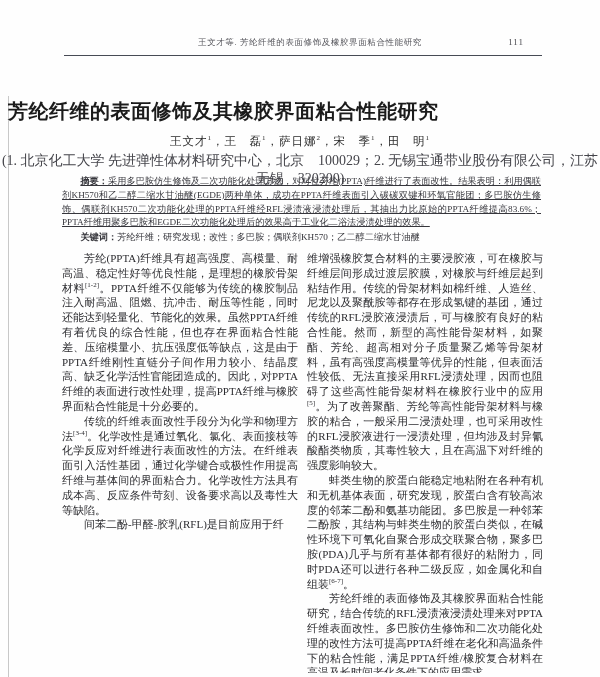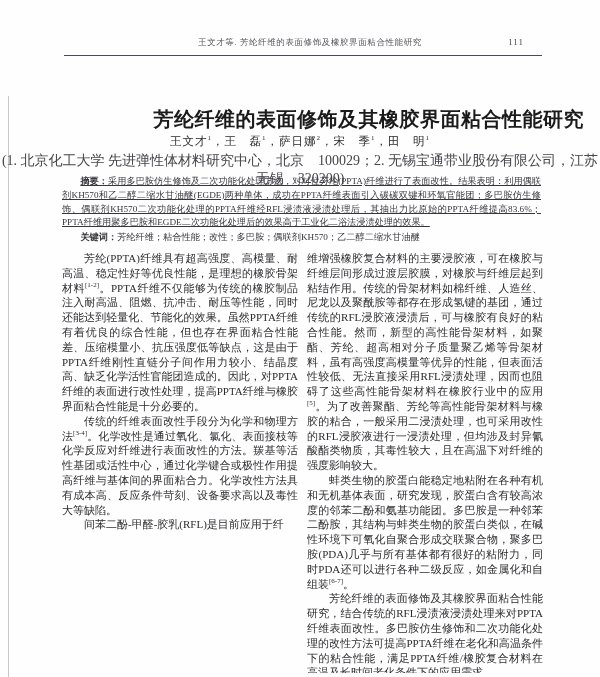--- a/index.html
+++ b/index.html
@@ -7,21 +7,21 @@
     position:relative;width:600px;height:677px;margin:0 auto;
     background:#fefefe;overflow:hidden;
     font-family:"Liberation Serif","DejaVu Serif",serif;color:#2e2e2e;
   }
   .spine-line{position:absolute;left:8px;top:96px;bottom:0;width:1px;background:#9a9a9a;opacity:.55;}
   .header{position:absolute;top:37px;left:78px;right:58px;height:14px;}
   .running-title{display:block;text-align:center;font-size:8.5px;color:#56565c;letter-spacing:.6px;}
   .page-number{position:absolute;top:0;right:18px;font-size:9px;color:#4a4a50;letter-spacing:1px;}
   .header-rule{position:absolute;top:55px;left:64px;right:58px;border-top:1.5px solid #474b55;}
   .title{
-    position:absolute;top:90px;left:0;right:0;margin:16px;text-align:right;
+    position:absolute;top:90px;left:0;right:0;margin:8px;text-align:left;
     font-family:"Liberation Sans","DejaVu Sans",sans-serif;
     font-size:20px;font-weight:700;letter-spacing:.5px;color:#1b1b1b;
   }
   .authors{position:absolute;top:134px;left:0;right:0;text-align:center;font-size:11.5px;color:#2b2b2b;letter-spacing:1px;}
   .authors sup{font-size:7px;}
   .affiliation{position:absolute;top:152px;left:0;right:0;text-align:center;font-size:14px;color:#45454b;}
   .abstract{position:absolute;top:175px;left:62px;right:59px;margin:0;font-size:9.2px;line-height:13.8px;text-align:justify;text-indent:2em;color:#36363c;text-decoration:underline;}
   .keywords{position:absolute;top:231px;left:62px;right:59px;margin:0;font-size:9.2px;line-height:13.8px;text-indent:2em;color:#36363c;}
   .lbl{font-weight:700;font-family:"Liberation Sans","DejaVu Sans",sans-serif;}
   .columns{position:absolute;top:251px;left:62px;right:57px;bottom:4px;display:flex;gap:9px;}
@@ -43,26 +43,26 @@
   <div class="header-rule"></div>
 
   <h1 class="title">芳纶纤维的表面修饰及其橡胶界面粘合性能研究</h1>
 
   <div class="authors"><span>王文才<sup>1</sup></span>，<span>王　磊<sup>1</sup></span>，<span>萨日娜<sup>2</sup></span>，<span>宋　季<sup>1</sup></span>，<span>田　明<sup>1</sup></span></div>
 
   <div class="affiliation">(1. 北京化工大学 先进弹性体材料研究中心，北京　100029；2. 无锡宝通带业股份有限公司，江苏 无锡　320200)</div>
 
   <p class="abstract"><span class="lbl">摘要：</span><span>采用多巴胺仿生修饰及二次功能化处理方法，对对位芳纶(PPTA)纤维进行了表面改性。结果表明：利用偶联剂KH570和乙二醇二缩水甘油醚(EGDE)两种单体，成功在PPTA纤维表面引入碳碳双键和环氧官能团；多巴胺仿生修饰、偶联剂KH570二次功能化处理的PPTA纤维经RFL浸渍液浸渍处理后，其抽出力比原始的PPTA纤维提高83.6%；PPTA纤维用聚多巴胺和EGDE二次功能化处理后的效果高于工业化二浴法浸渍处理的效果。</span></p>
 
-  <p class="keywords"><span class="lbl">关键词：</span><span>芳纶纤维；粘合性能；改性；多巴胺；偶联剂KH570；乙二醇二缩水甘油醚</span></p>
+  <p class="keywords"><span class="lbl">关键词：</span><span>芳纶纤维；研究发现；改性；多巴胺；偶联剂KH570；乙二醇二缩水甘油醚</span></p>
 
   <div class="columns">
     <div class="col">
         <p class="para indent"><span>芳纶(PPTA)纤维具有超高强度、高模量、耐高温、稳定性好等优良性能，是理想的橡胶骨架材料</span><sup>[1-2]</sup><span>。PPTA纤维不仅能够为传统的橡胶制品注入耐高温、阻燃、抗冲击、耐压等性能，同时还能达到轻量化、节能化的效果。虽然PPTA纤维有着优良的综合性能，但也存在界面粘合性能差、压缩模量小、抗压强度低等缺点，这是由于PPTA纤维刚性直链分子间作用力较小、结晶度高、缺乏化学活性官能团造成的。因此，对PPTA纤维的表面进行改性处理，提高PPTA纤维与橡胶界面粘合性能是十分必要的。</span></p>
-        <p class="para indent"><span>传统的纤维表面改性手段分为化学和物理方法</span><sup>[3-4]</sup><span>。化学改性是通过氧化、氯化、表面接枝等化学反应对纤维进行表面改性的方法。羰基等活性基团或活性中心，通过化学键合或极性作用提高纤维与基体间的界面粘合力。化学改性方法具有成本高、反应条件苛刻、设备要求高以及毒性大等缺陷。</span></p>
+        <p class="para indent"><span>传统的纤维表面改性手段分为化学和物理方法</span><sup>[3-4]</sup><span>。化学改性是通过氧化、氯化、表面接枝等化学反应对纤维进行表面改性的方法。在纤维表面引入活性基团，通过化学键合或极性作用提高纤维与基体间的界面粘合力。化学改性方法具有成本高、反应条件苛刻、设备要求高以及毒性大等缺陷。</span></p>
         <p class="para indent"><span>间苯二酚-甲醛-胶乳(RFL)是目前应用于纤</span></p>
       </div>
     <div class="col">
         <p class="para"><span>维增强橡胶复合材料的主要浸胶液，可在橡胶与纤维层间形成过渡层胶膜，对橡胶与纤维层起到粘结作用。传统的骨架材料如棉纤维、人造丝、尼龙以及聚酰胺等都存在形成氢键的基团，通过传统的RFL浸胶液浸渍后，可与橡胶有良好的粘合性能。然而，新型的高性能骨架材料，如聚酯、芳纶、超高相对分子质量聚乙烯等骨架材料，虽有高强度高模量等优异的性能，但表面活性较低、无法直接采用RFL浸渍处理，因而也阻碍了这些高性能骨架材料在橡胶行业中的应用</span><sup>[5]</sup><span>。为了改善聚酯、芳纶等高性能骨架材料与橡胶的粘合，一般采用二浸渍处理，也可采用改性的RFL浸胶液进行一浸渍处理，但均涉及封异氰酸酯类物质，其毒性较大，且在高温下对纤维的强度影响较大。</span></p>
         <p class="para indent"><span>蚌类生物的胶蛋白能稳定地粘附在各种有机和无机基体表面，研究发现，胶蛋白含有较高浓度的邻苯二酚和氨基功能团。多巴胺是一种邻苯二酚胺，其结构与蚌类生物的胶蛋白类似，在碱性环境下可氧化自聚合形成交联聚合物，聚多巴胺(PDA)几乎与所有基体都有很好的粘附力，同时PDA还可以进行各种二级反应，如金属化和自组装</span><sup>[6-7]</sup><span>。</span></p>
         <p class="para indent"><span>芳纶纤维的表面修饰及其橡胶界面粘合性能研究，结合传统的RFL浸渍液浸渍处理来对PPTA纤维表面改性。多巴胺仿生修饰和二次功能化处理的改性方法可提高PPTA纤维在老化和高温条件下的粘合性能，满足PPTA纤维/橡胶复合材料在高温及长时间老化条件下的应用需求。</span></p>
       </div>
   </div>
 </div>
 

